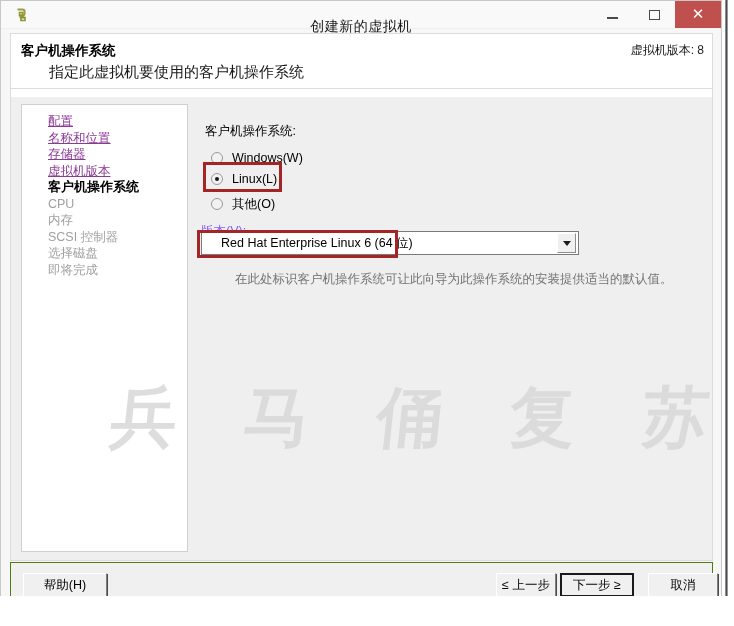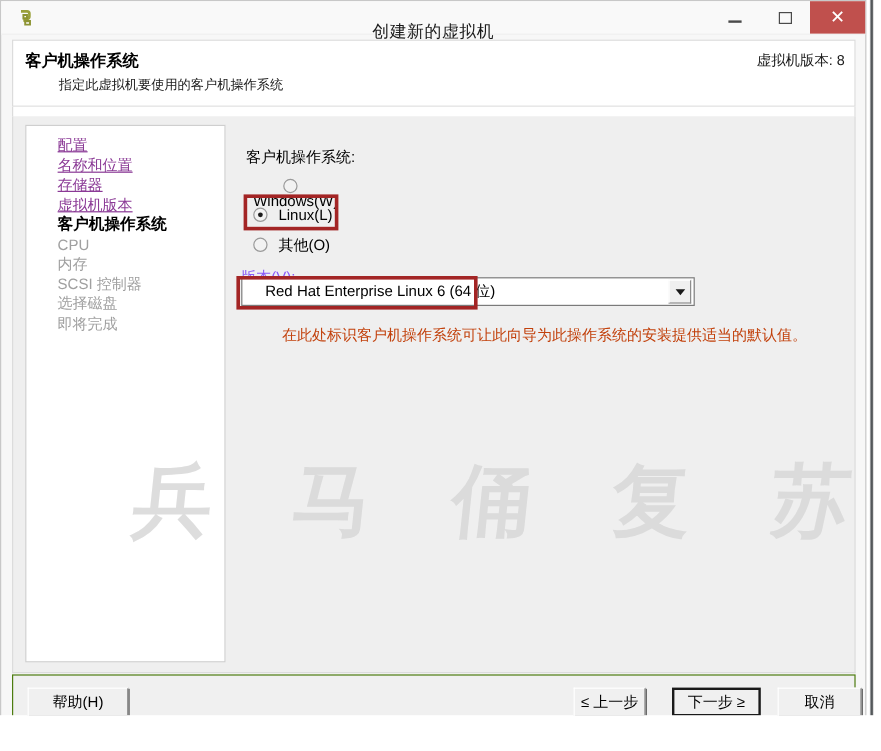--- a/index.html
+++ b/index.html
@@ -112,21 +112,21 @@
   #header-title {
     position: absolute;
     left: 10px; top: 8px;
     font-size: 13.5px;
     font-weight: bold;
     color: #000000;
   }
   #header-subtitle {
     position: absolute;
     left: 38px; top: 29px;
-    font-size: 11px;
+    font-size: 15px;
     color: #1a1a1a;
   }
   #vm-version {
     position: absolute;
     right: 8px; top: 8px;
     font-size: 12px;
     color: #1a1a1a;
   }
 
   
@@ -218,21 +218,21 @@
     font-size: 12.5px;
     color: #000000;
   }
   .radio-row {
     position: absolute;
     left: 14px;
     display: flex;
     align-items: center;
     height: 18px;
   }
-  #radio-windows { top: 45px; flex-direction: column; }
+  #radio-windows { top: 45px; }
   #radio-linux   { top: 66px; }
   #radio-other   { top: 91px; }
 
   .radio-mark {
     width: 12px; height: 12px;
     border-radius: 50%;
     border: 1px solid #9a9a9a;
     background: #f2f2f2;
     box-sizing: border-box;
     position: relative;
@@ -312,21 +312,21 @@
   .caret-down {
     width: 0; height: 0;
     border-left: 4px solid transparent;
     border-right: 4px solid transparent;
     border-top: 5px solid #1a1a1a;
   }
   #help-text {
     position: absolute;
     left: 38px; top: 167px;
     font-size: 12.5px;
-    color: #c2410c;
+    color: #737373;
     white-space: nowrap;
   }
 
   
   #footer {
     position: absolute;
     left: 9px; top: 561px;
     width: 703px;
     height: 42px;
     background: #f0f0f0;
@@ -344,21 +344,21 @@
     box-shadow: 1px 1px 0 #4a4a4a;
     box-sizing: border-box;
     display: flex;
     align-items: center;
     justify-content: center;
     font-size: 12.5px;
     color: #000000;
     white-space: nowrap;
   }
   #btn-help   { left: 12px;  width: 84px; }
-  #btn-back   { left: 467px; width: 60px; }
+  #btn-back   { left: 485px; width: 60px; }
   #btn-next   {
     left: 549px; width: 74px;
     border: 2px solid #1a1a1a;
     box-shadow: none;
     background: #f0f0f0;
   }
   #btn-cancel { left: 637px; width: 70px; }
 
   
   #bottom-strip {

